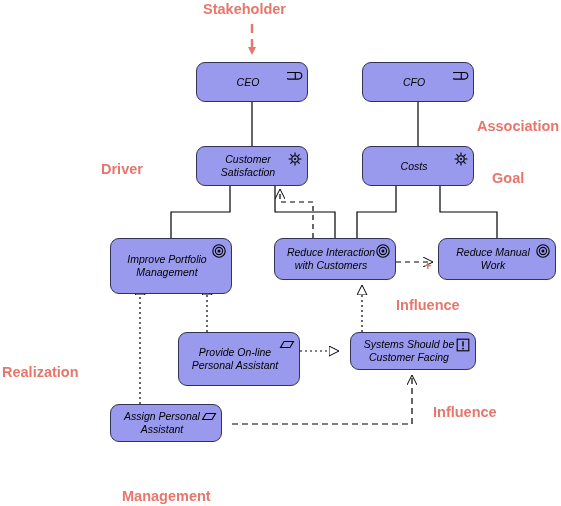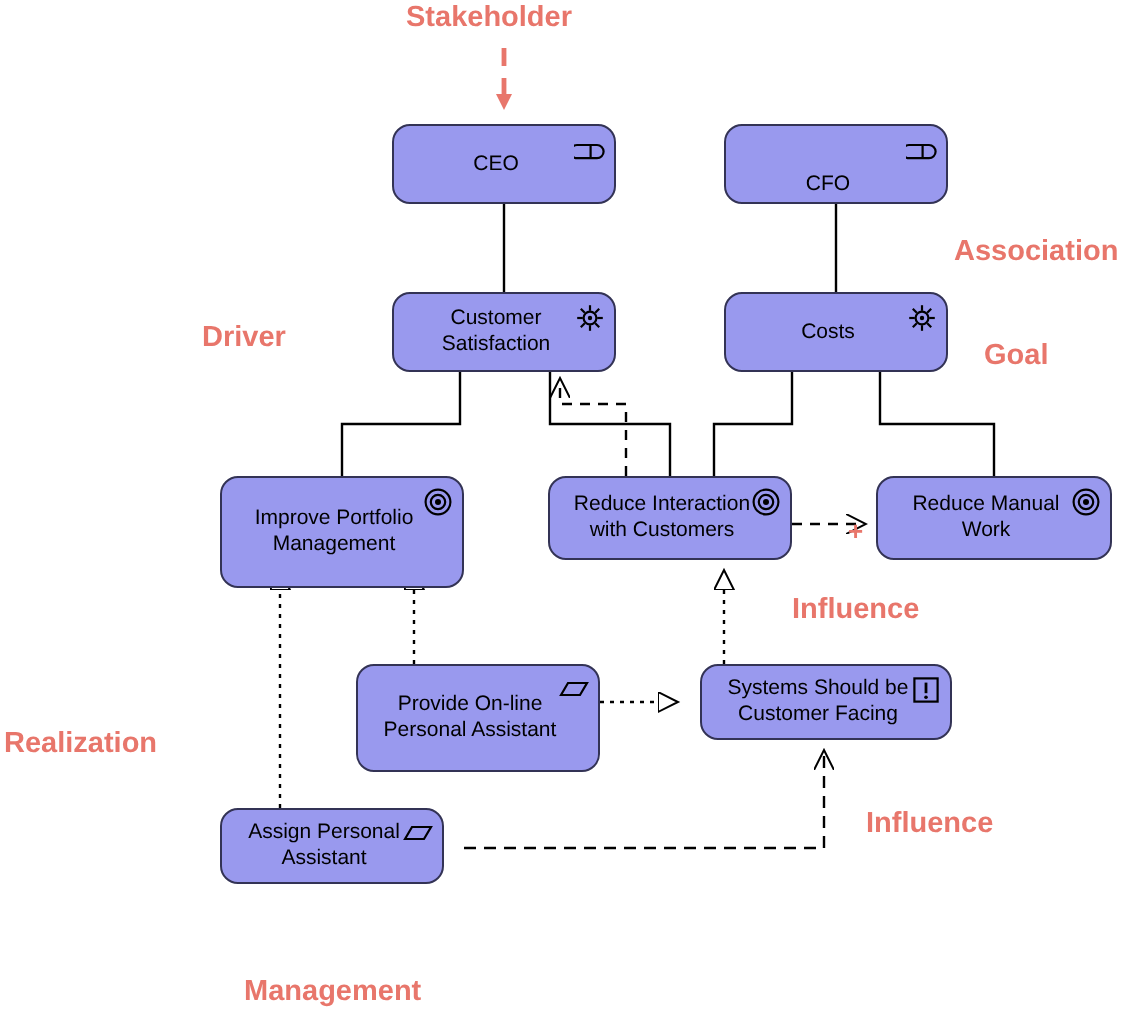--- a/index.html
+++ b/index.html
@@ -30,20 +30,21 @@
     align-items: center;
     justify-content: center;
     padding: 2px 14px 2px 6px;
   }
   .node.rounded {
     border-radius: 9px;
   }
   .node .label {
     display: block;
     width: 100%;
+    font-style: italic;
   }
   .badge {
     position: absolute;
     top: 4px;
     right: 4px;
     width: 16px;
     height: 16px;
     pointer-events: none;
   }
   .annot {
@@ -136,21 +137,21 @@
 
   
   <div class="node rounded" style="left:196px; top:62px; width:112px; height:40px;">
     <span class="label">CEO</span>
     <svg class="badge" viewBox="0 0 16 16">
       <path d="M1.5 5.5 h10 a3.3 3.3 0 0 1 0 6.6 h-10 a3.3 3.3 0 0 1 0 -6.6 z" fill="none" stroke="#000" stroke-width="1.1"></path>
       <line x1="8.3" y1="5.6" x2="8.3" y2="12.0" stroke="#000" stroke-width="1.1"></line>
     </svg>
   </div>
 
-  <div class="node rounded" style="left:362px; top:62px; width:112px; height:40px;align-items:flex-end;">
+  <div class="node rounded" style="left:362px; top:62px; width:112px; height:40px;">
     <span class="label">CFO</span>
     <svg class="badge" viewBox="0 0 16 16">
       <path d="M1.5 5.5 h10 a3.3 3.3 0 0 1 0 6.6 h-10 a3.3 3.3 0 0 1 0 -6.6 z" fill="none" stroke="#000" stroke-width="1.1"></path>
       <line x1="8.3" y1="5.6" x2="8.3" y2="12.0" stroke="#000" stroke-width="1.1"></line>
     </svg>
   </div>
 
   <div class="node rounded" style="left:196px; top:146px; width:112px; height:40px;">
     <span class="label">Customer<br>Satisfaction</span>
     <svg class="badge" viewBox="0 0 16 16">

